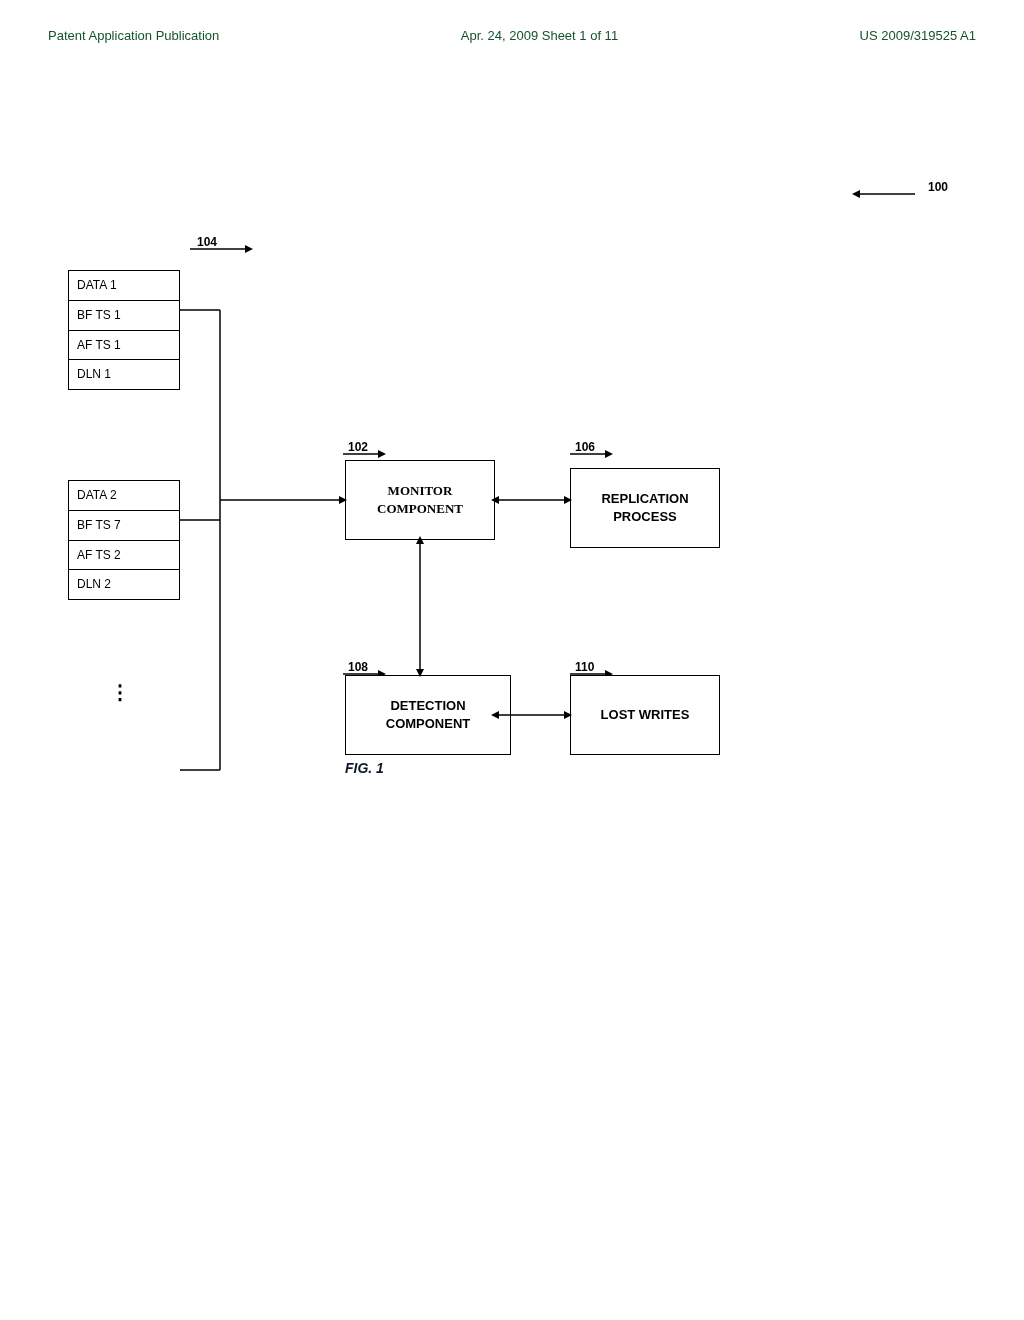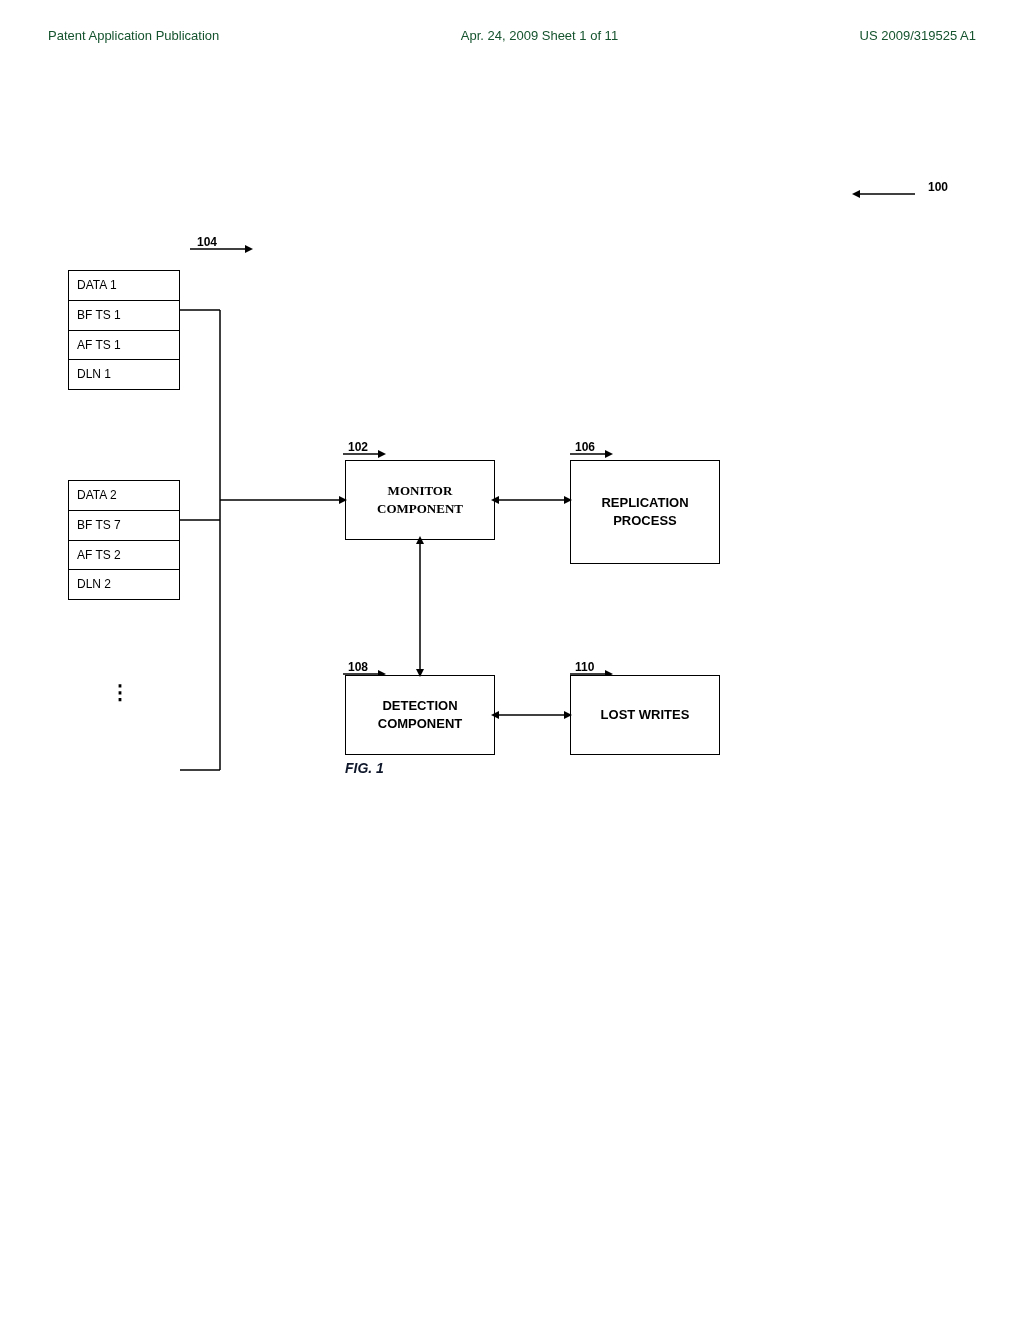--- a/index.html
+++ b/index.html
@@ -166,33 +166,33 @@
   </div>
 
   <div class="ref-label" style="top: 340px; left: 505px;">
     <svg width="50" height="25" style="position:absolute; left:0; top:-4px;">
       <line x1="5" y1="18" x2="40" y2="18" stroke="#000" stroke-width="1.5"></line>
       <polygon points="40,14 40,22 48,18" fill="#000"></polygon>
     </svg>
     <span style="position:relative; left:10px;">106</span>
   </div>
 
-  <div class="component-box" style="top: 360px; left: 510px; width: 150px; height: 104px;">
+  <div class="component-box" style="top: 368px; left: 510px; width: 150px; height: 80px;">
     <span>REPLICATION<br>PROCESS</span>
   </div>
 
   <div class="ref-label" style="top: 560px; left: 278px;">
     <svg width="50" height="25" style="position:absolute; left:0; top:-4px;">
       <line x1="5" y1="18" x2="40" y2="18" stroke="#000" stroke-width="1.5"></line>
       <polygon points="40,14 40,22 48,18" fill="#000"></polygon>
     </svg>
     <span style="position:relative; left:10px;">108</span>
   </div>
 
-  <div class="component-box" style="top: 575px; left: 285px; width: 150px; height: 80px;">
+  <div class="component-box" style="top: 575px; left: 285px; width: 166px; height: 80px;">
     <span>DETECTION<br>COMPONENT</span>
   </div>
 
   <div class="ref-label" style="top: 560px; left: 505px;">
     <svg width="50" height="25" style="position:absolute; left:0; top:-4px;">
       <line x1="5" y1="18" x2="40" y2="18" stroke="#000" stroke-width="1.5"></line>
       <polygon points="40,14 40,22 48,18" fill="#000"></polygon>
     </svg>
     <span style="position:relative; left:10px;">110</span>
   </div>

